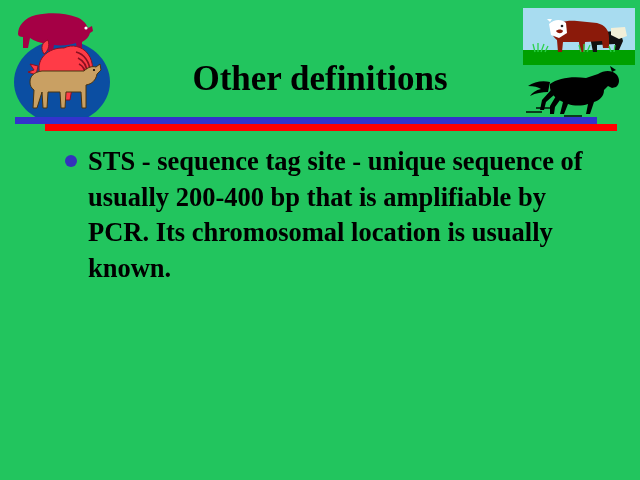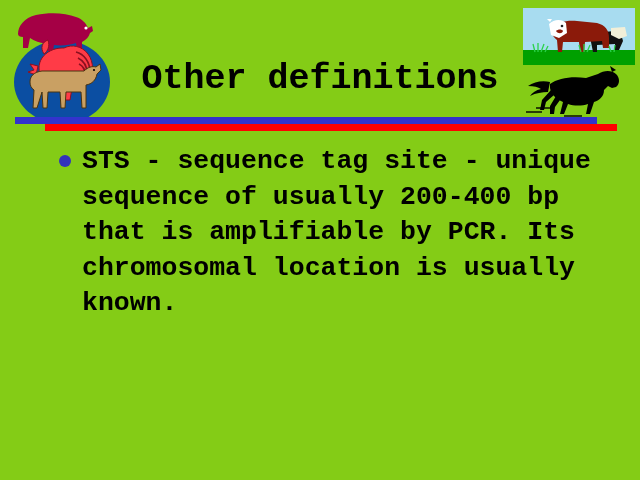--- a/index.html
+++ b/index.html
@@ -4,23 +4,23 @@
 <style>
   html, body {
     margin: 0;
     padding: 0;
     background: #ffffff;
   }
   #slide {
     position: relative;
     width: 640px;
     height: 480px;
-    background: #84cc16;
+    background: #22c55e;
     overflow: hidden;
-    font-family: Liberation Mono, monospace;
+    font-family: Liberation Serif, serif;
   }
 
   
   #logo-farm {
     position: absolute;
     left: 4px;
     top: 4px;
     width: 116px;
     height: 120px;
   }
@@ -68,21 +68,21 @@
     font-weight: bold;
     color: #000000;
     letter-spacing: 0px;
     line-height: 42px;
     white-space: nowrap;
   }
 
   
   #body-content {
     position: absolute;
-    left: 56px;
+    left: 62px;
     top: 144px;
     width: 540px;
   }
   .bullet-item {
     position: relative;
     padding-left: 26px;
     margin-bottom: 8px;
     font-size: 26.5px;
     font-weight: bold;
     color: #000000;

